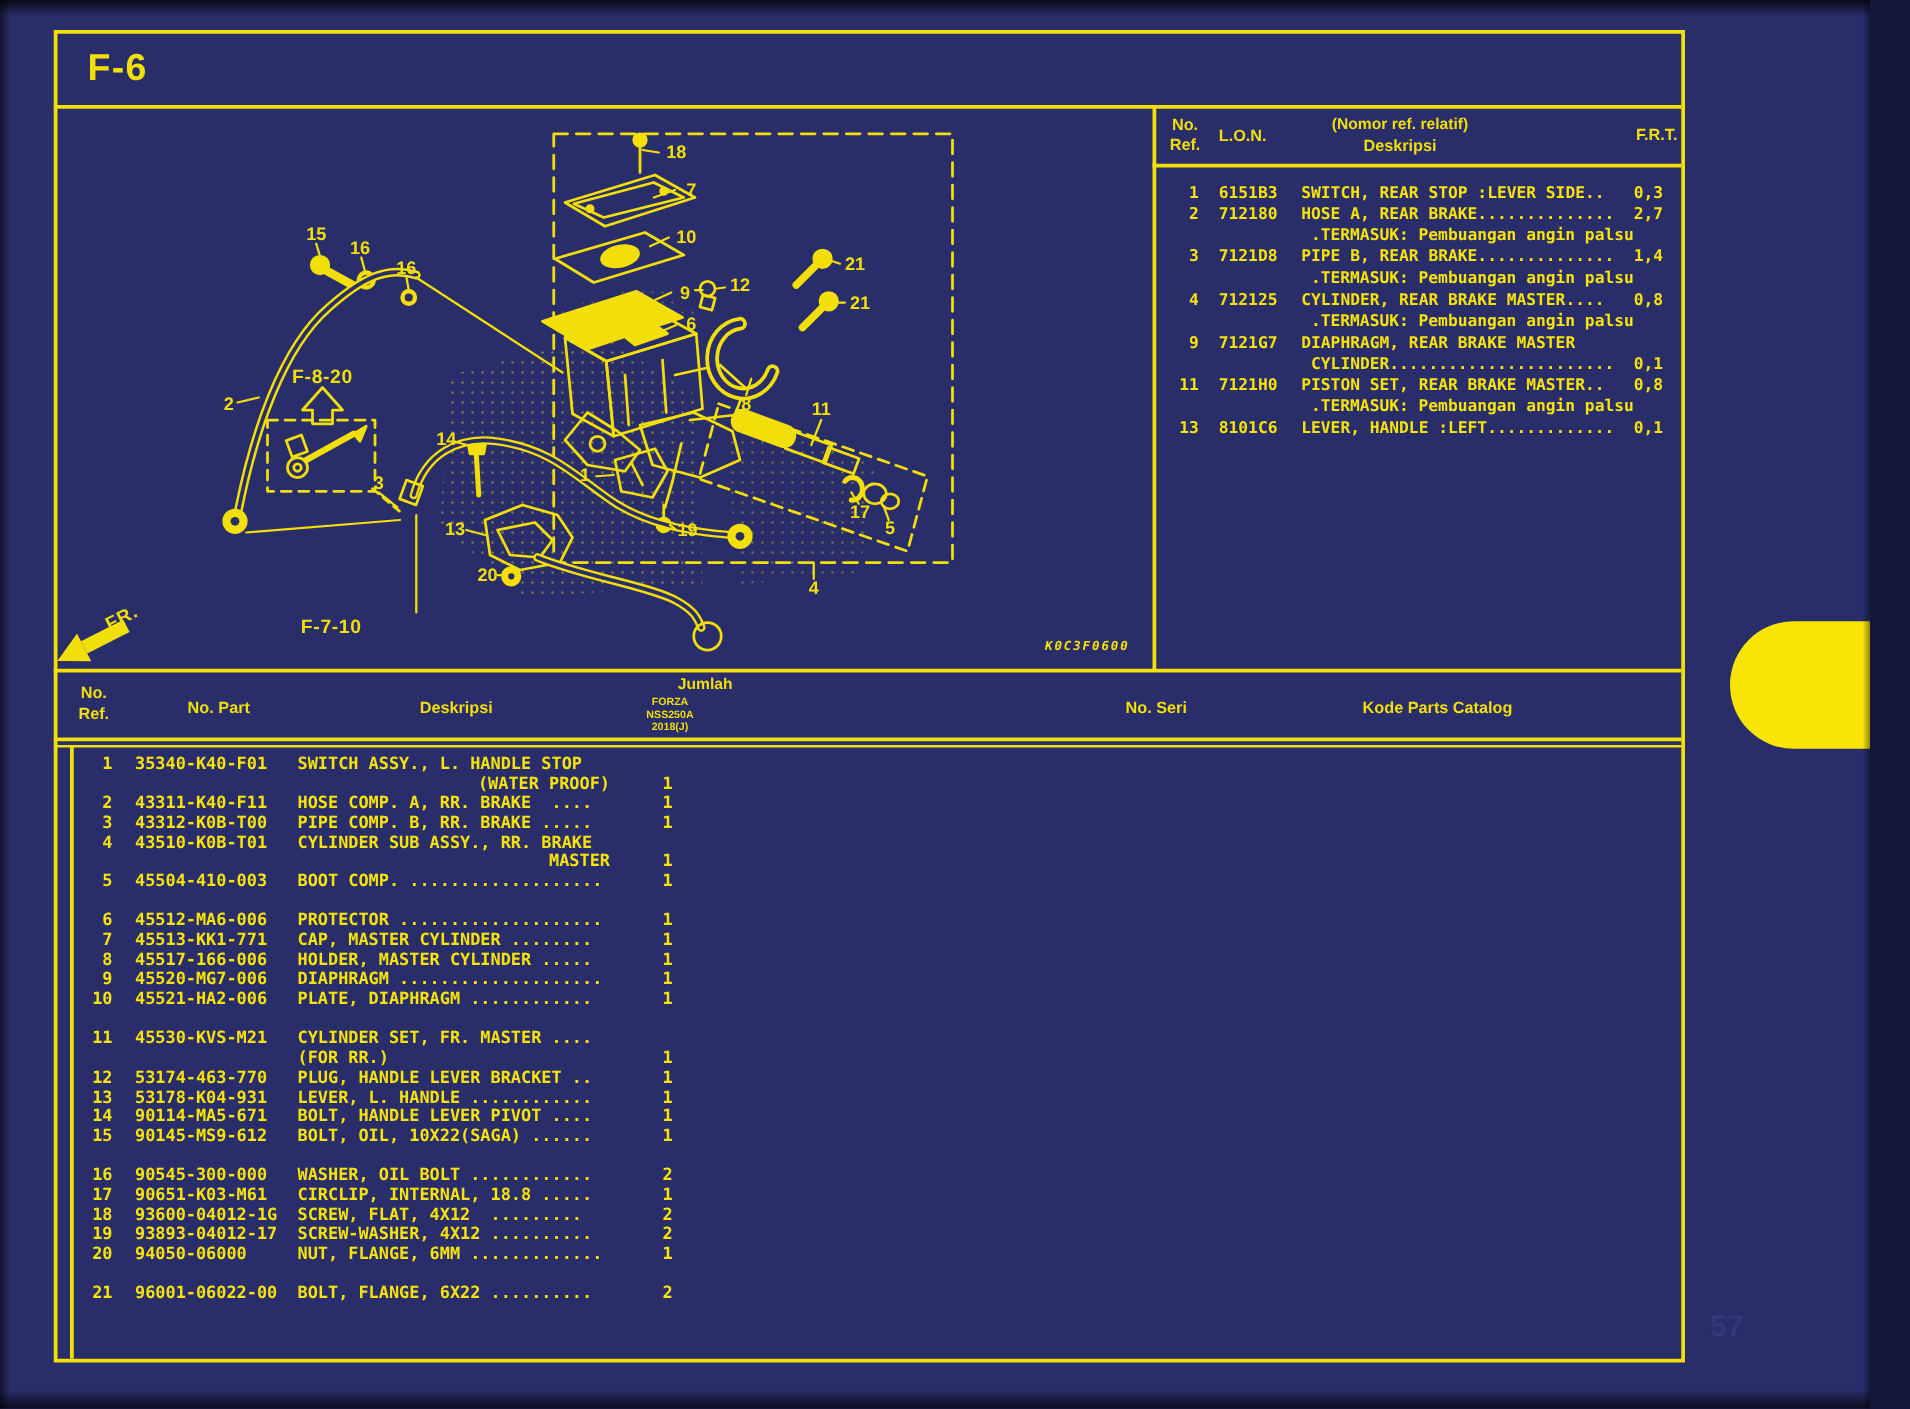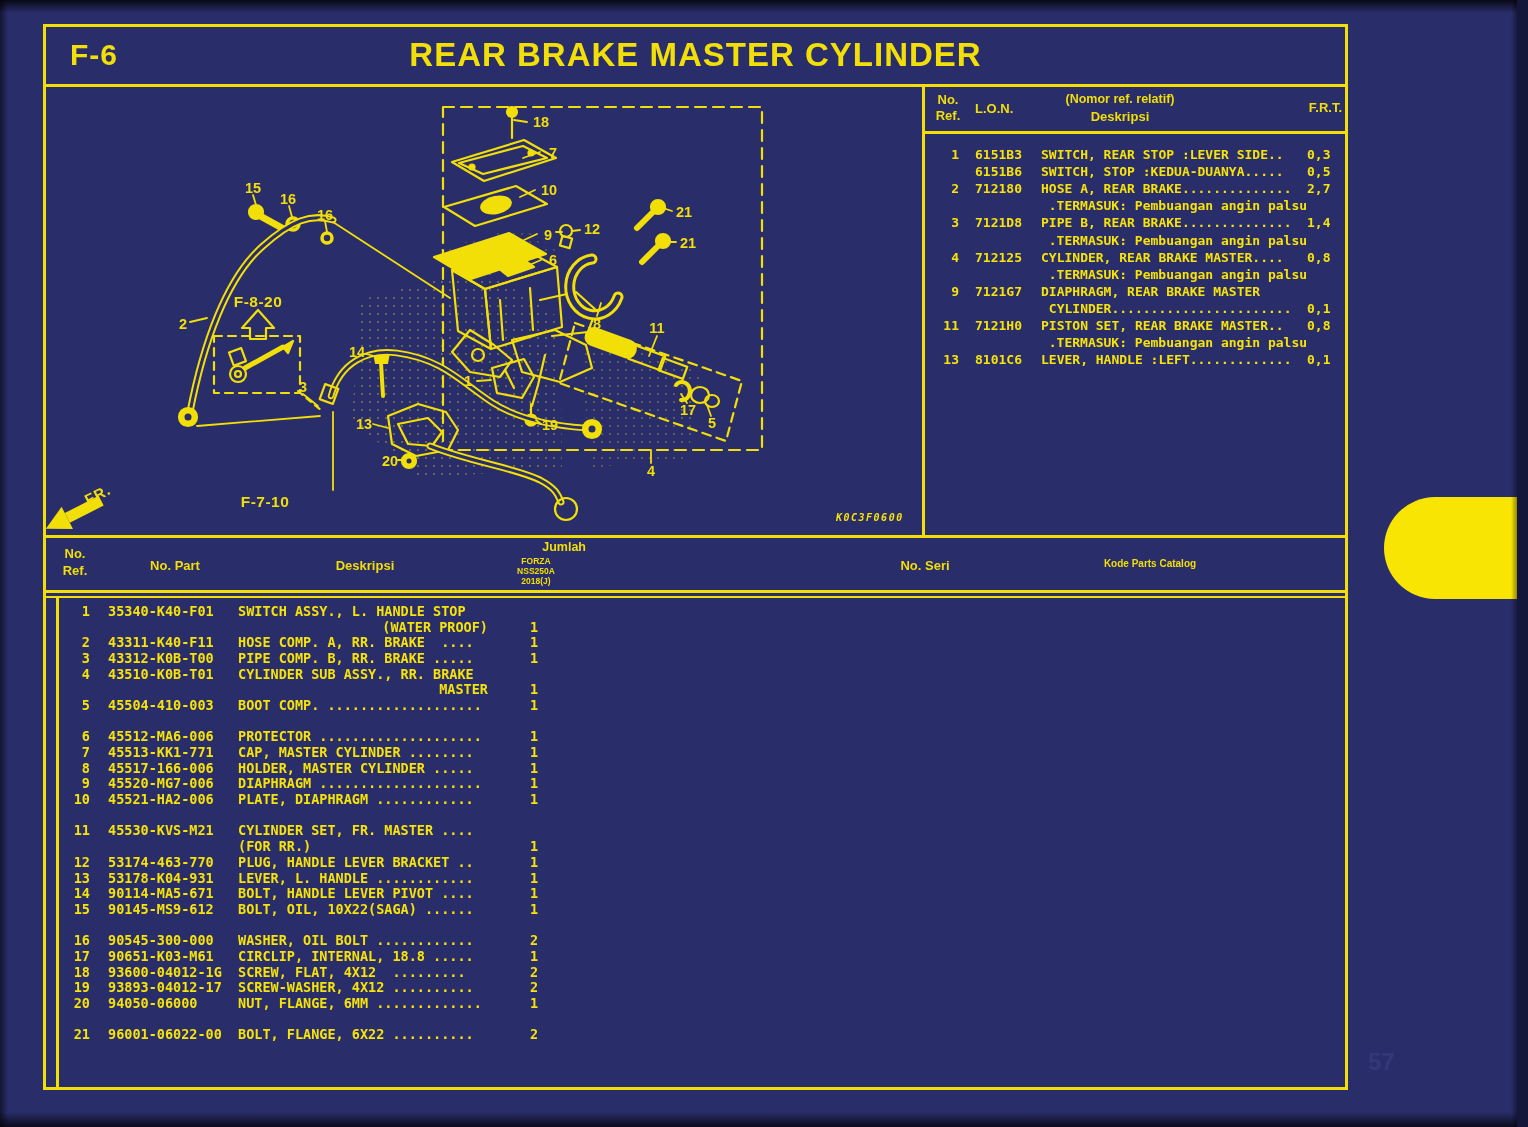--- a/index.html
+++ b/index.html
@@ -1,17 +1,17 @@
 <!DOCTYPE html>
 <html><head>
 <meta charset="utf-8">
 <style>
   html,body{margin:0;padding:0;background:#14163a;}
   #stage{position:relative;width:1496px;height:1127px;background:#292d69;overflow:hidden;
-         font-family:"Liberation Sans",sans-serif;padding-left:21px;}
+         font-family:"Liberation Sans",sans-serif;}
   .abs{position:absolute;}
   .yl{background:#f2df08;}
   .hdr{font-family:"Liberation Sans",sans-serif;font-weight:bold;color:#f2df08;}
   .mono{font-family:"DejaVu Sans Mono",monospace;font-weight:bold;color:#f6e30a;}
   
   #frame{left:43px;top:24px;width:1299px;height:1060px;border:3px solid #f2df08;}
   .hline{height:2.5px;}
   .vline{width:2.5px;}
   
   #f6{left:70px;top:38px;font-size:30px;letter-spacing:1px;}
@@ -54,21 +54,20 @@
   <div class="abs" id="frame"></div>
   <div class="abs yl hline" style="left:43px;top:84px;width:1302px;"></div>
   <div class="abs yl vline" style="left:922px;top:84px;height:453px;"></div>
   <div class="abs yl hline" style="left:922px;top:131px;width:423px;"></div>
   <div class="abs yl hline" style="left:43px;top:535px;width:1302px;"></div>
   <div class="abs yl hline" style="left:43px;top:590px;width:1302px;"></div>
   <div class="abs yl hline" style="left:43px;top:595.5px;width:1302px;"></div>
   <div class="abs yl vline" style="left:56px;top:596px;height:491px;"></div>
 
   <div class="abs hdr" id="f6">F-6</div>
-  <div class="abs hdr" id="title">REAR BRAKE MASTER CYLINDER</div>
 
   <svg class="abs" width="1528" height="1127" viewBox="0 0 1528 1127" style="left:0;top:0">
     <defs>
       <pattern id="dots" width="8" height="8" patternUnits="userSpaceOnUse">
         <circle cx="2" cy="2" r="1" fill="#baac3c"></circle>
       </pattern>
     </defs>
     <g stroke="#f2df08" fill="none" stroke-width="2.2" stroke-linecap="round" stroke-linejoin="round">
 
       <g stroke="none">
@@ -280,21 +279,20 @@
     <div>No.</div>
       <div>Ref.</div>
   </div>
   <div class="abs hdr" style="left:975px;top:101px;font-size:13px;">L.O.N.</div>
   <div class="abs hdr" style="left:1030px;top:92px;width:180px;text-align:center;font-size:12.5px;">(Nomor ref. relatif)</div>
   <div class="abs hdr" style="left:1030px;top:109px;width:180px;text-align:center;font-size:13px;">Deskripsi</div>
   <div class="abs hdr" style="left:1290px;top:100px;width:52px;text-align:right;font-size:13px;">F.R.T.</div>
 
   <div class="abs" id="lon-body" style="left:923px;top:146px;width:420px;">
       <div class="lline mono"><span class="c-ref">1</span><span class="c-lon">6151B3</span><span class="c-desc">SWITCH, REAR STOP :LEVER SIDE..</span><span class="c-frt">0,3</span></div>
-      <div class="lline mono"><span class="c-ref">&nbsp;</span><span class="c-lon">6151B6</span><span class="c-desc">SWITCH, STOP :KEDUA-DUANYA.....</span><span class="c-frt">0,5</span></div>
       <div class="lline mono"><span class="c-ref">2</span><span class="c-lon">712180</span><span class="c-desc">HOSE A, REAR BRAKE..............</span><span class="c-frt">2,7</span></div>
       <div class="lline mono"><span class="c-ref">&nbsp;</span><span class="c-lon">&nbsp;</span><span class="c-desc"> .TERMASUK: Pembuangan angin palsu</span><span class="c-frt">&nbsp;</span></div>
       <div class="lline mono"><span class="c-ref">3</span><span class="c-lon">7121D8</span><span class="c-desc">PIPE B, REAR BRAKE..............</span><span class="c-frt">1,4</span></div>
       <div class="lline mono"><span class="c-ref">&nbsp;</span><span class="c-lon">&nbsp;</span><span class="c-desc"> .TERMASUK: Pembuangan angin palsu</span><span class="c-frt">&nbsp;</span></div>
       <div class="lline mono"><span class="c-ref">4</span><span class="c-lon">712125</span><span class="c-desc">CYLINDER, REAR BRAKE MASTER....</span><span class="c-frt">0,8</span></div>
       <div class="lline mono"><span class="c-ref">&nbsp;</span><span class="c-lon">&nbsp;</span><span class="c-desc"> .TERMASUK: Pembuangan angin palsu</span><span class="c-frt">&nbsp;</span></div>
       <div class="lline mono"><span class="c-ref">9</span><span class="c-lon">7121G7</span><span class="c-desc">DIAPHRAGM, REAR BRAKE MASTER</span><span class="c-frt">&nbsp;</span></div>
       <div class="lline mono"><span class="c-ref">&nbsp;</span><span class="c-lon">&nbsp;</span><span class="c-desc"> CYLINDER.......................</span><span class="c-frt">0,1</span></div>
       <div class="lline mono"><span class="c-ref">11</span><span class="c-lon">7121H0</span><span class="c-desc">PISTON SET, REAR BRAKE MASTER..</span><span class="c-frt">0,8</span></div>
       <div class="lline mono"><span class="c-ref">&nbsp;</span><span class="c-lon">&nbsp;</span><span class="c-desc"> .TERMASUK: Pembuangan angin palsu</span><span class="c-frt">&nbsp;</span></div>
@@ -307,21 +305,21 @@
   </div>
   <div class="abs hdr" style="left:105px;top:558px;width:140px;text-align:center;font-size:13px;">No. Part</div>
   <div class="abs hdr" style="left:265px;top:558px;width:200px;text-align:center;font-size:13px;">Deskripsi</div>
   <div class="abs hdr" style="left:486px;top:540px;width:100px;text-align:right;font-size:12.5px;">Jumlah</div>
   <div class="abs hdr" id="jumlah-sub" style="left:486px;top:556px;width:100px;text-align:center;font-size:8.5px;line-height:10px;">
       <div>FORZA</div>
       <div>NSS250A</div>
       <div>2018(J)</div>
     </div>
   <div class="abs hdr" style="left:850px;top:558px;width:150px;text-align:center;font-size:13px;">No. Seri</div>
-  <div class="abs hdr" style="left:1040px;top:558px;width:220px;text-align:center;font-size:10px;">Kode Parts Catalog</div>
+  <div class="abs hdr" style="left:1040px;top:558px;width:220px;text-align:center;font-size:13px;">Kode Parts Catalog</div>
 
   <div class="abs" id="parts-body" style="left:43px;top:603px;width:740px;">
       <div class="pline mono"><span class="p-ref">1</span><span class="p-part">35340-K40-F01</span><span class="p-desc">SWITCH ASSY., L. HANDLE STOP</span><span class="p-qty">&nbsp;</span></div>
       <div class="pline mono"><span class="p-ref">&nbsp;</span><span class="p-part">&nbsp;</span><span class="p-desc" style="text-align: right;">(WATER PROOF)</span><span class="p-qty">1</span></div>
       <div class="pline mono"><span class="p-ref">2</span><span class="p-part">43311-K40-F11</span><span class="p-desc">HOSE COMP. A, RR. BRAKE  ....</span><span class="p-qty">1</span></div>
       <div class="pline mono"><span class="p-ref">3</span><span class="p-part">43312-K0B-T00</span><span class="p-desc">PIPE COMP. B, RR. BRAKE .....</span><span class="p-qty">1</span></div>
       <div class="pline mono"><span class="p-ref">4</span><span class="p-part">43510-K0B-T01</span><span class="p-desc">CYLINDER SUB ASSY., RR. BRAKE</span><span class="p-qty">&nbsp;</span></div>
       <div class="pline mono"><span class="p-ref">&nbsp;</span><span class="p-part">&nbsp;</span><span class="p-desc" style="text-align: right;">MASTER</span><span class="p-qty">1</span></div>
       <div class="pline mono"><span class="p-ref">5</span><span class="p-part">45504-410-003</span><span class="p-desc">BOOT COMP. ...................</span><span class="p-qty">1</span></div>
       <div class="pgap"></div>

